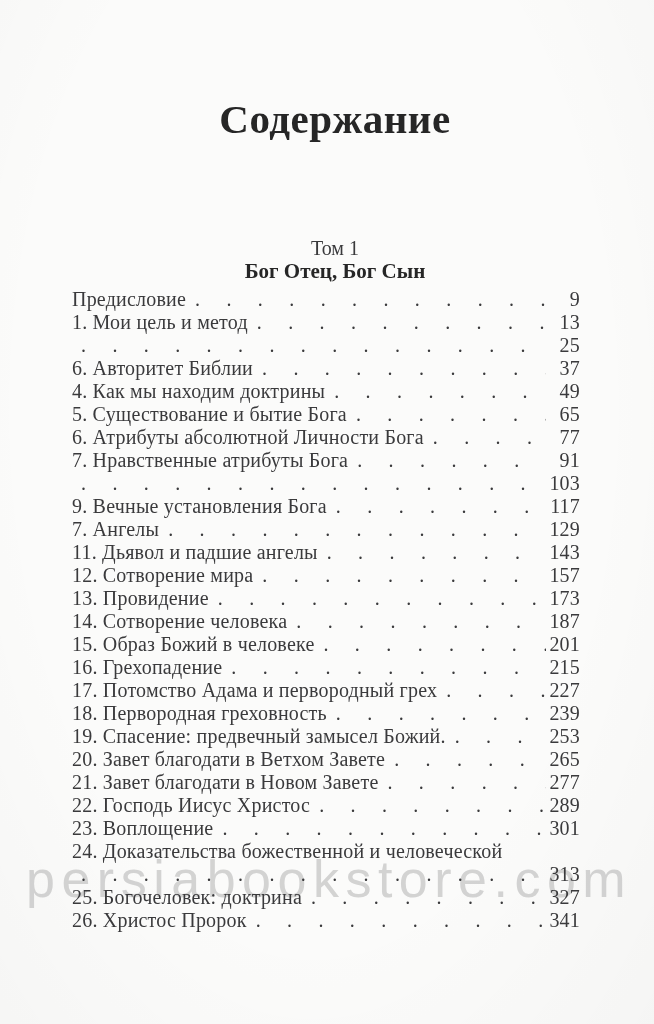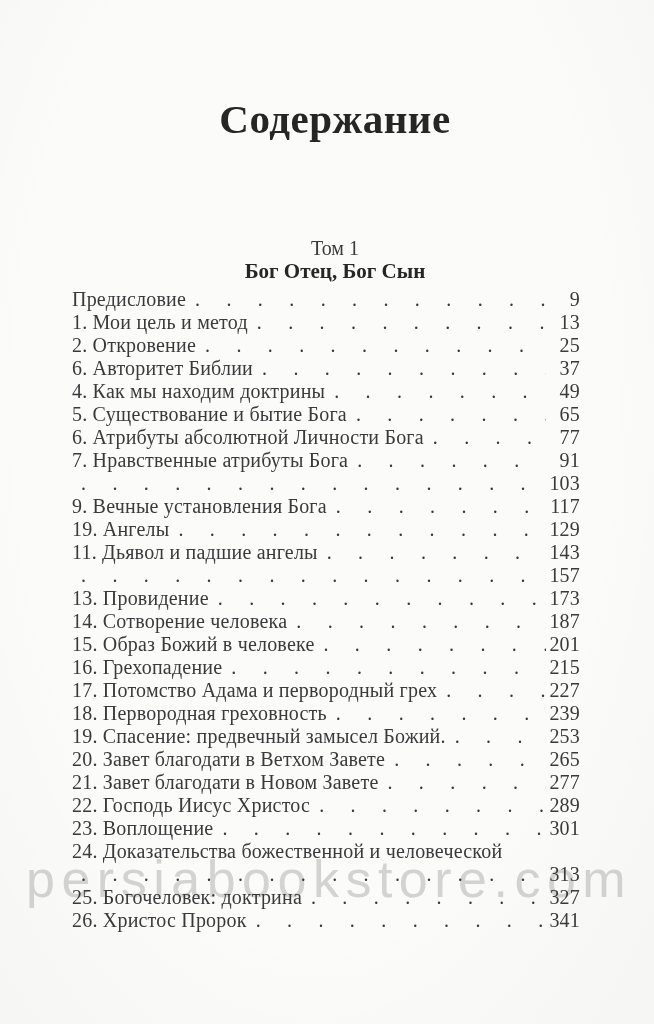--- a/index.html
+++ b/index.html
@@ -126,21 +126,20 @@
         <span class="label">Предисловие</span>
         <span class="dots">. . . . . . . . . . . . . . . . . . . . . . . . . . . . . . . . . . . . . . . .</span>
         <span class="num">9</span>
       </div>
       <div class="row">
         <span class="label">1. Мои цель и метод</span>
         <span class="dots">. . . . . . . . . . . . . . . . . . . . . . . . . . . . . . . . . . . . . . . .</span>
         <span class="num">13</span>
       </div>
       <div class="row">
-        <span class="label">2. Откровение</span>
         <span class="dots">. . . . . . . . . . . . . . . . . . . . . . . . . . . . . . . . . . . . . . . .</span>
         <span class="num">25</span>
       </div>
       <div class="row">
         <span class="label">6. Авторитет Библии</span>
         <span class="dots">. . . . . . . . . . . . . . . . . . . . . . . . . . . . . . . . . . . . . . . .</span>
         <span class="num">37</span>
       </div>
       <div class="row">
         <span class="label">4. Как мы находим доктрины</span>
@@ -165,30 +164,31 @@
       <div class="row">
         <span class="dots">. . . . . . . . . . . . . . . . . . . . . . . . . . . . . . . . . . . . . . . .</span>
         <span class="num">103</span>
       </div>
       <div class="row">
         <span class="label">9. Вечные установления Бога</span>
         <span class="dots">. . . . . . . . . . . . . . . . . . . . . . . . . . . . . . . . . . . . . . . .</span>
         <span class="num">117</span>
       </div>
       <div class="row">
-        <span class="label">19. Ангелы</span>
+        <span class="label">7. Ангелы</span>
         <span class="dots">. . . . . . . . . . . . . . . . . . . . . . . . . . . . . . . . . . . . . . . .</span>
         <span class="num">129</span>
       </div>
       <div class="row">
         <span class="label">11. Дьявол и падшие ангелы</span>
         <span class="dots">. . . . . . . . . . . . . . . . . . . . . . . . . . . . . . . . . . . . . . . .</span>
         <span class="num">143</span>
       </div>
       <div class="row">
+        <span class="label">12. Сотворение мира</span>
         <span class="dots">. . . . . . . . . . . . . . . . . . . . . . . . . . . . . . . . . . . . . . . .</span>
         <span class="num">157</span>
       </div>
       <div class="row">
         <span class="label">13. Провидение</span>
         <span class="dots">. . . . . . . . . . . . . . . . . . . . . . . . . . . . . . . . . . . . . . . .</span>
         <span class="num">173</span>
       </div>
       <div class="row">
         <span class="label">14. Сотворение человека</span>

